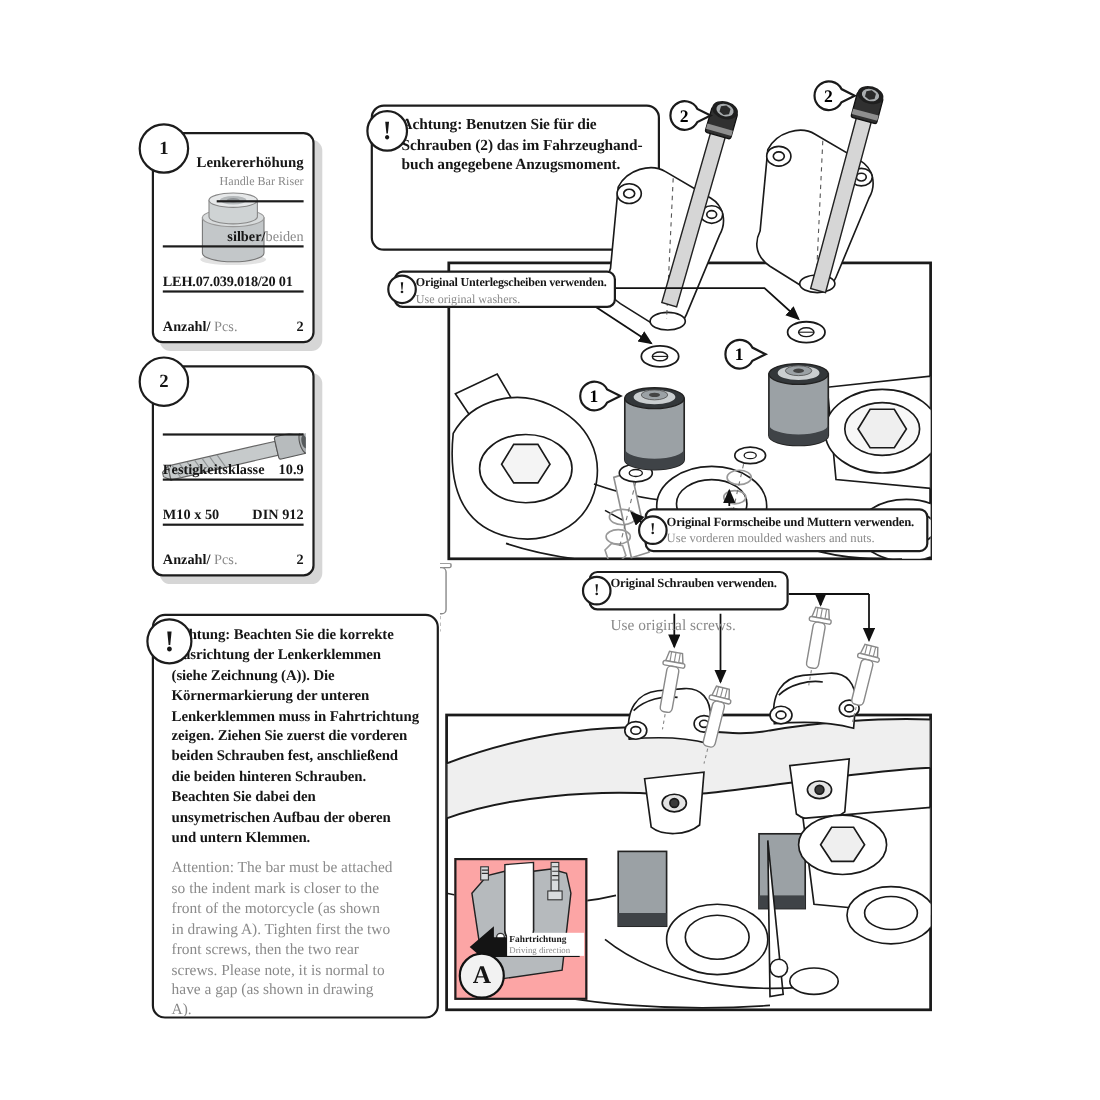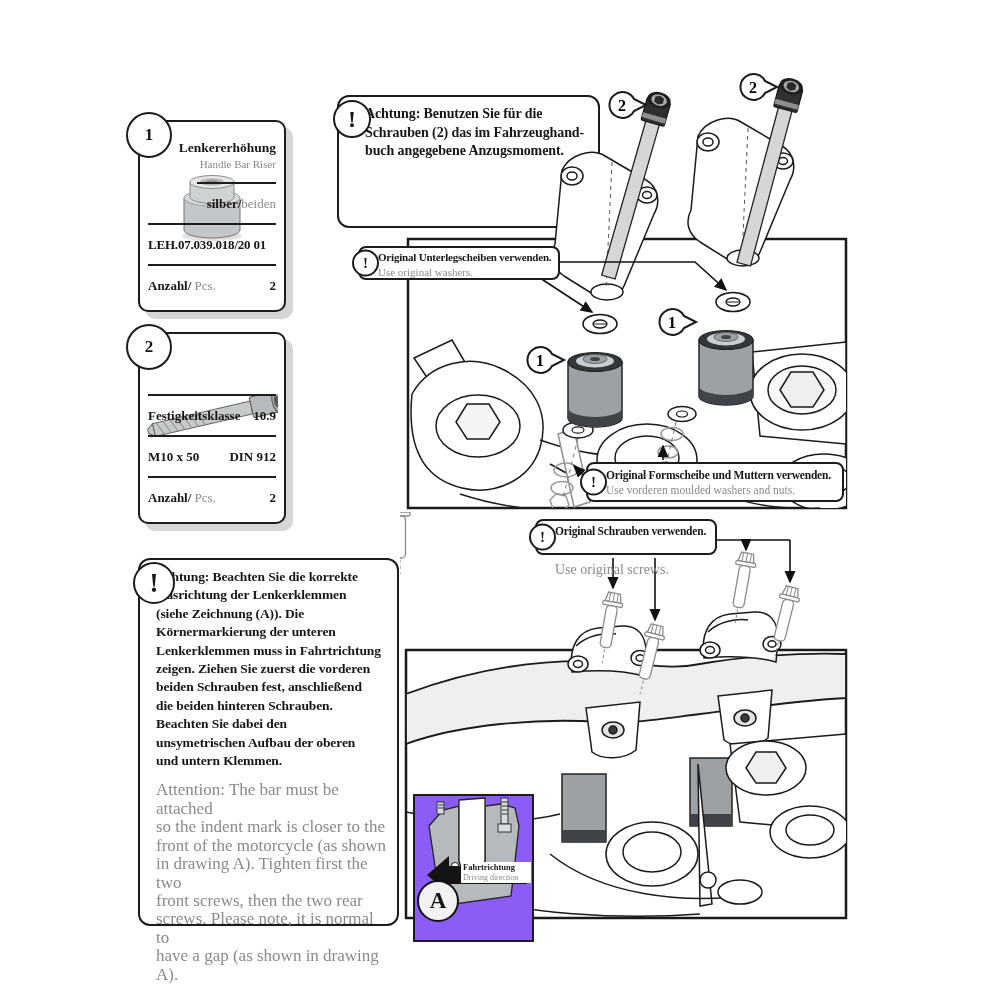--- a/index.html
+++ b/index.html
@@ -14,21 +14,21 @@
             border-radius:10px;box-shadow:7px 7px 0 #d6d6d6;box-sizing:border-box;}
   .part-num{position:absolute;left:-14px;top:-10px;width:46px;height:46px;border-radius:50%;
             background:#fff;border:2.5px solid #1c1c1c;box-sizing:border-box;
             display:flex;align-items:center;justify-content:center;font-weight:bold;font-size:17px;}
   .part-title{position:absolute;right:8px;top:5px;text-align:right;line-height:16px;font-size:13.5px;margin-top:13px;}
   .part-title .en{font-size:11px;}
   .part-img{position:absolute;left:0;right:0;display:flex;justify-content:center;}
   .rows{position:absolute;left:8px;right:8px;bottom:5px;font-size:13px;}
   .rule{border-top:2.2px solid #1c1c1c;height:0;}
   .rule.short{width:62%;margin-left:auto;}
-  .prow{display:flex;justify-content:space-between;align-items:center;height:39px;}
+  .prow{display:flex;justify-content:space-between;align-items:flex-end;height:39px;}
   .prow.right{justify-content:flex-end;}
 
   
   .warn{position:absolute;background:#fff;border:2.5px solid #1c1c1c;border-radius:12px;box-sizing:border-box;}
   .excl{position:absolute;background:#fff;border:2.5px solid #1c1c1c;border-radius:50%;box-sizing:border-box;
         display:flex;align-items:center;justify-content:center;font-weight:bold;}
   .warn-txt{margin:8px 8px 0 26px;}
 
   
   .callout{position:absolute;background:#fff;border:2.2px solid #1c1c1c;border-radius:8px;box-sizing:border-box;
@@ -39,22 +39,22 @@
            border-radius:50%;background:#fff;border:2.2px solid #1c1c1c;box-sizing:border-box;
            display:flex;align-items:center;justify-content:center;font-weight:bold;font-size:15px;}
 
   .balloon{position:absolute;z-index:6;}
   .balloon text{font-family:"Liberation Serif",serif;font-weight:bold;font-size:16px;}
 
   svg{display:block;}
   .diag{position:absolute;z-index:1;}
 
   
-  #insetA{position:absolute;left:413px;top:780px;width:121px;height:148px;background:#8b5cf6;
-          border:2.5px solid #1c1c1c;box-sizing:border-box;z-index:6;margin-top:14px;}
+  #insetA{position:absolute;left:413px;top:780px;width:121px;height:129px;background:#fca5a5;
+          border:2.5px solid #1c1c1c;box-sizing:border-box;z-index:6;}
   #insetA .dirlabels{position:absolute;left:46px;top:66px;width:68px;background:#fff;line-height:9.5px;
           padding:1px 0 1px 2px;}
   #insetA .dirlabels .de{font-size:8.5px;display:block;}
   #insetA .dirlabels .en{font-size:8px;display:block;}
   #a-badge{position:absolute;left:2px;top:84px;width:42px;height:42px;border-radius:50%;
            background:#f2f2f2;border:2.5px solid #111;box-sizing:border-box;display:flex;
            align-items:center;justify-content:center;font-weight:bold;font-size:23px;}
 </style>
 </head>
 <body>
@@ -150,21 +150,21 @@
 Ausrichtung der Lenkerklemmen
 (siehe Zeichnung (A)). Die
 Körnermarkierung der unteren
 Lenkerklemmen muss in Fahrtrichtung
 zeigen. Ziehen Sie zuerst die vorderen
 beiden Schrauben fest, anschließend
 die beiden hinteren Schrauben.
 Beachten Sie dabei den
 unsymetrischen Aufbau der oberen
 und untern Klemmen.</div>
-    <div class="warn-txt en pre" style="margin-left:16px;margin-top:11px;font-size:17px;line-height:18.4px;">Attention: The bar must be attached
+    <div class="warn-txt en pre" style="margin-left:16px;margin-top:11px;font-size:14px;line-height:18.4px;">Attention: The bar must be attached
 so the indent mark is closer to the
 front of the motorcycle (as shown
 in drawing A). Tighten first the two
 front screws, then the two rear
 screws. Please note, it is normal to
 have a gap (as shown in drawing
 A).</div>
   </div>
 
   <svg class="diag" style="left:400px;top:62px;" width="470" height="450" viewBox="0 0 470 450">

